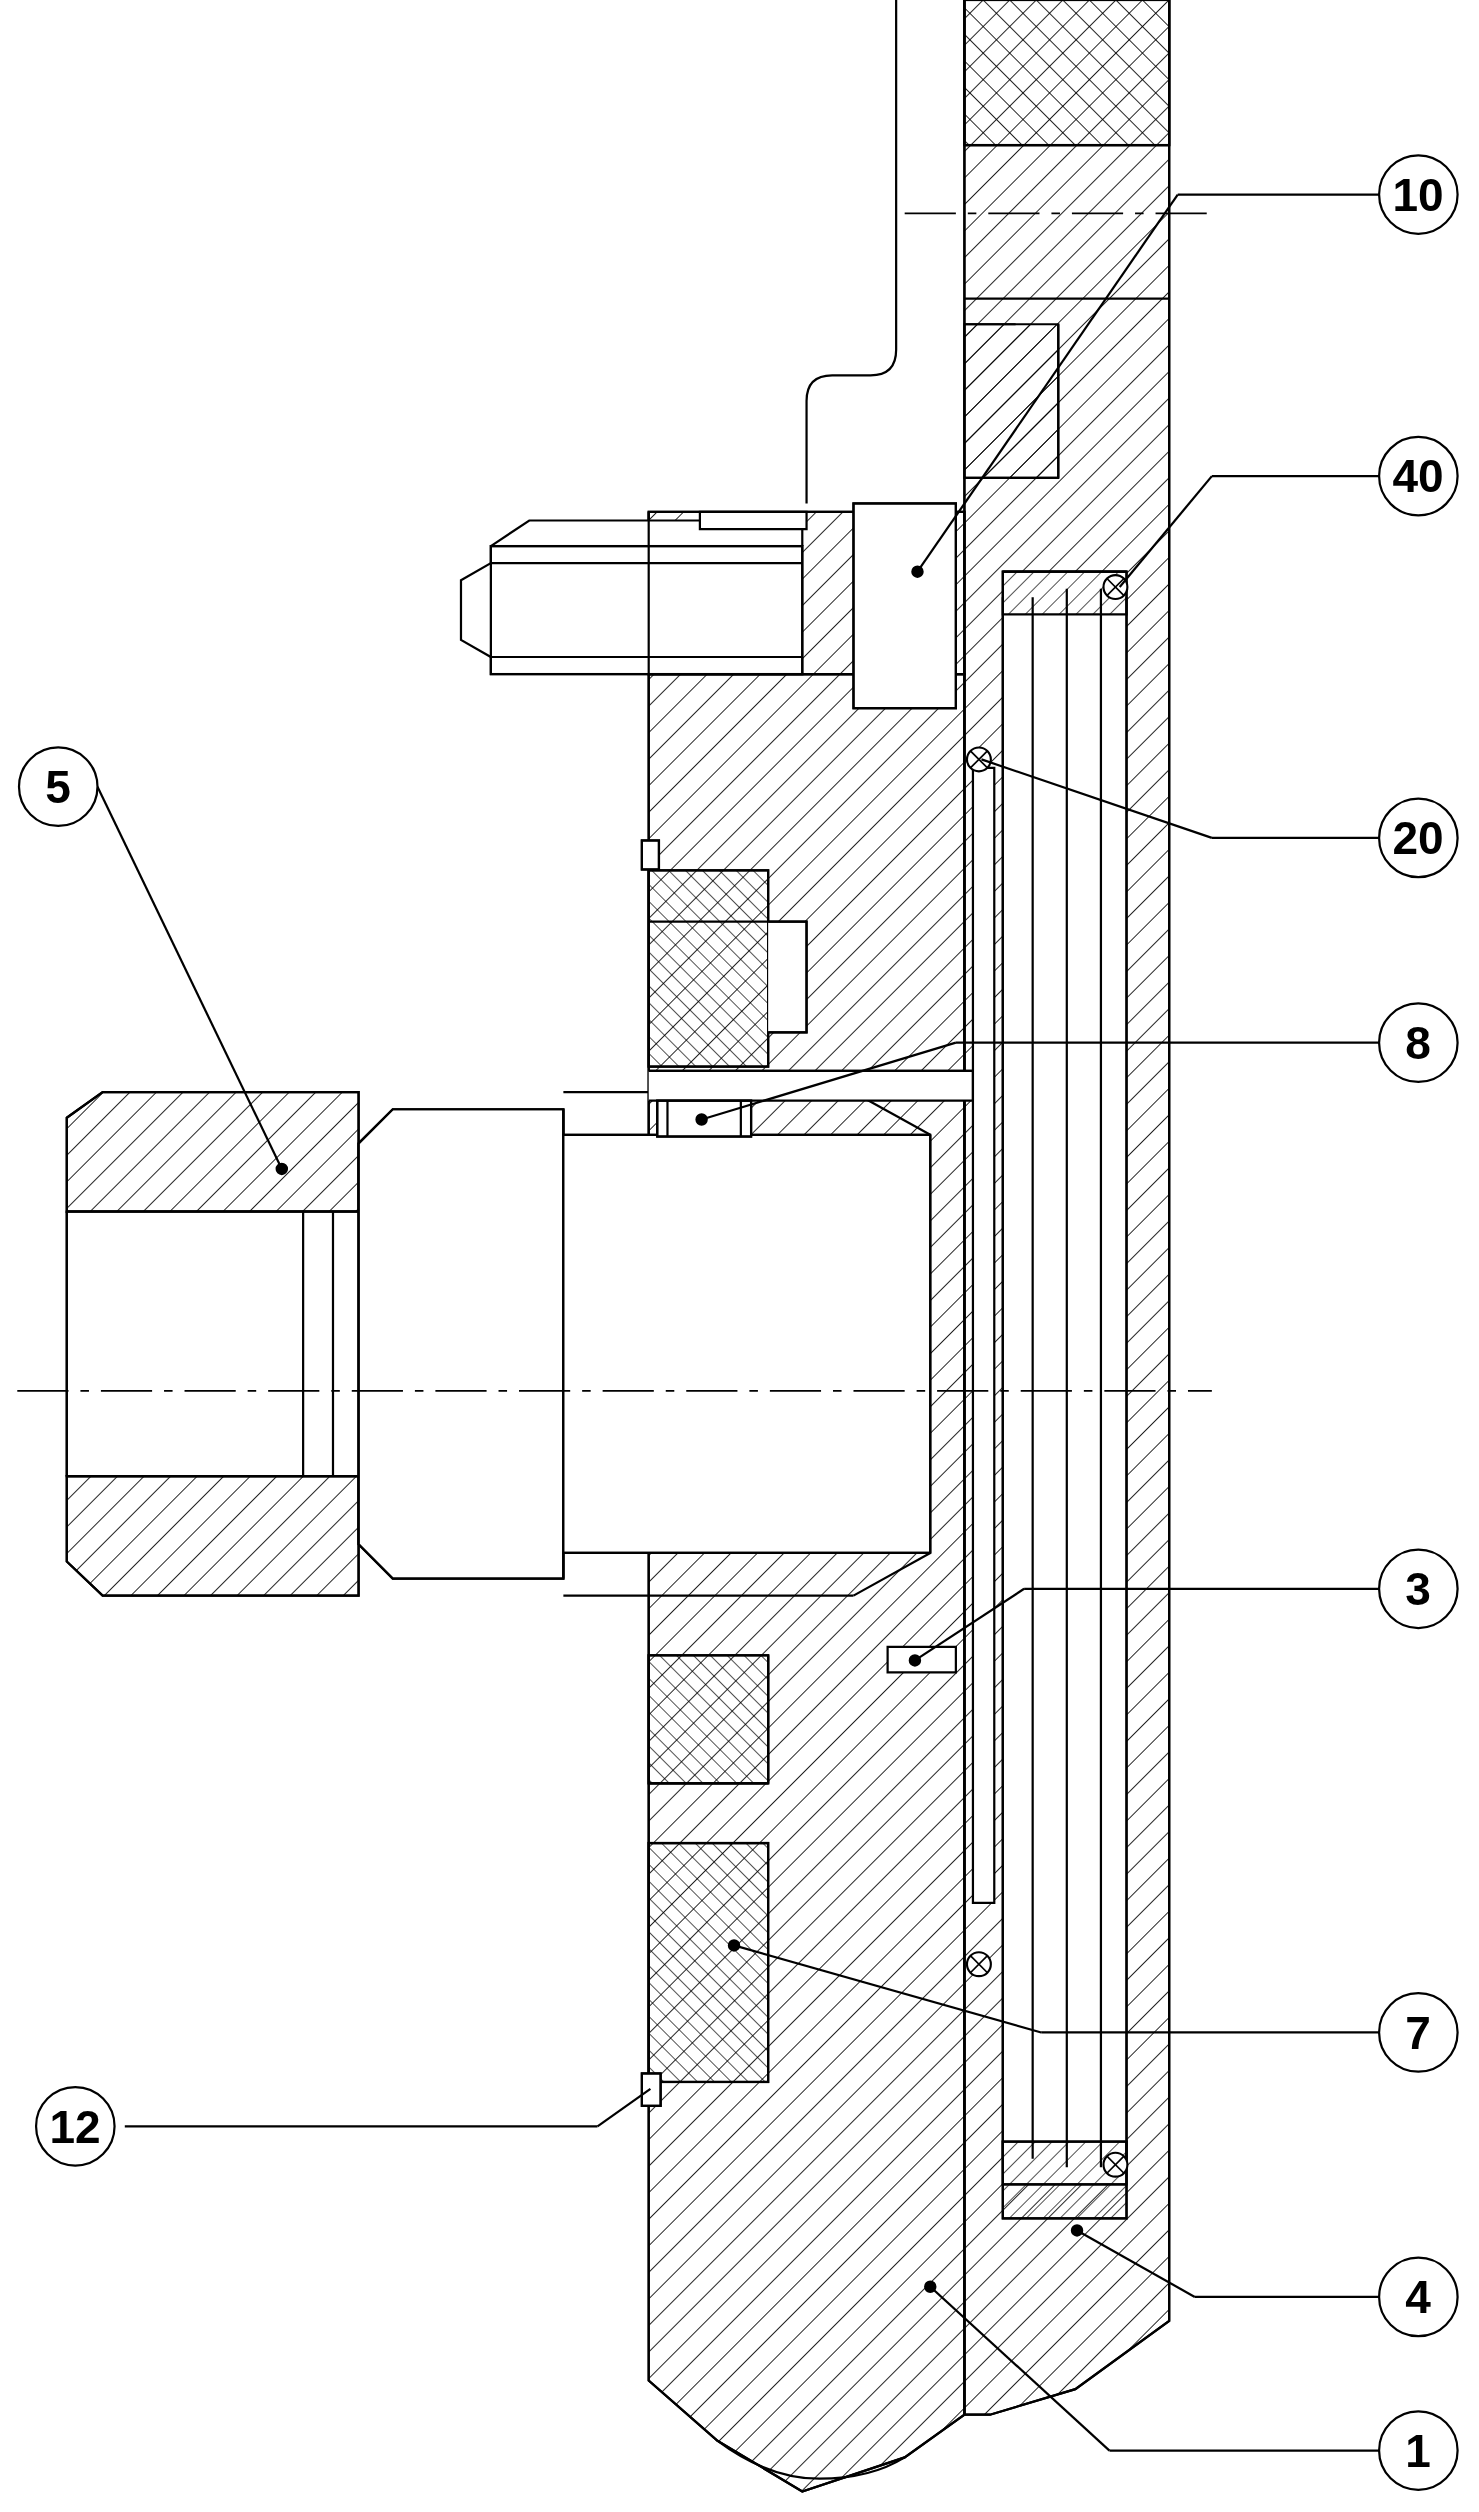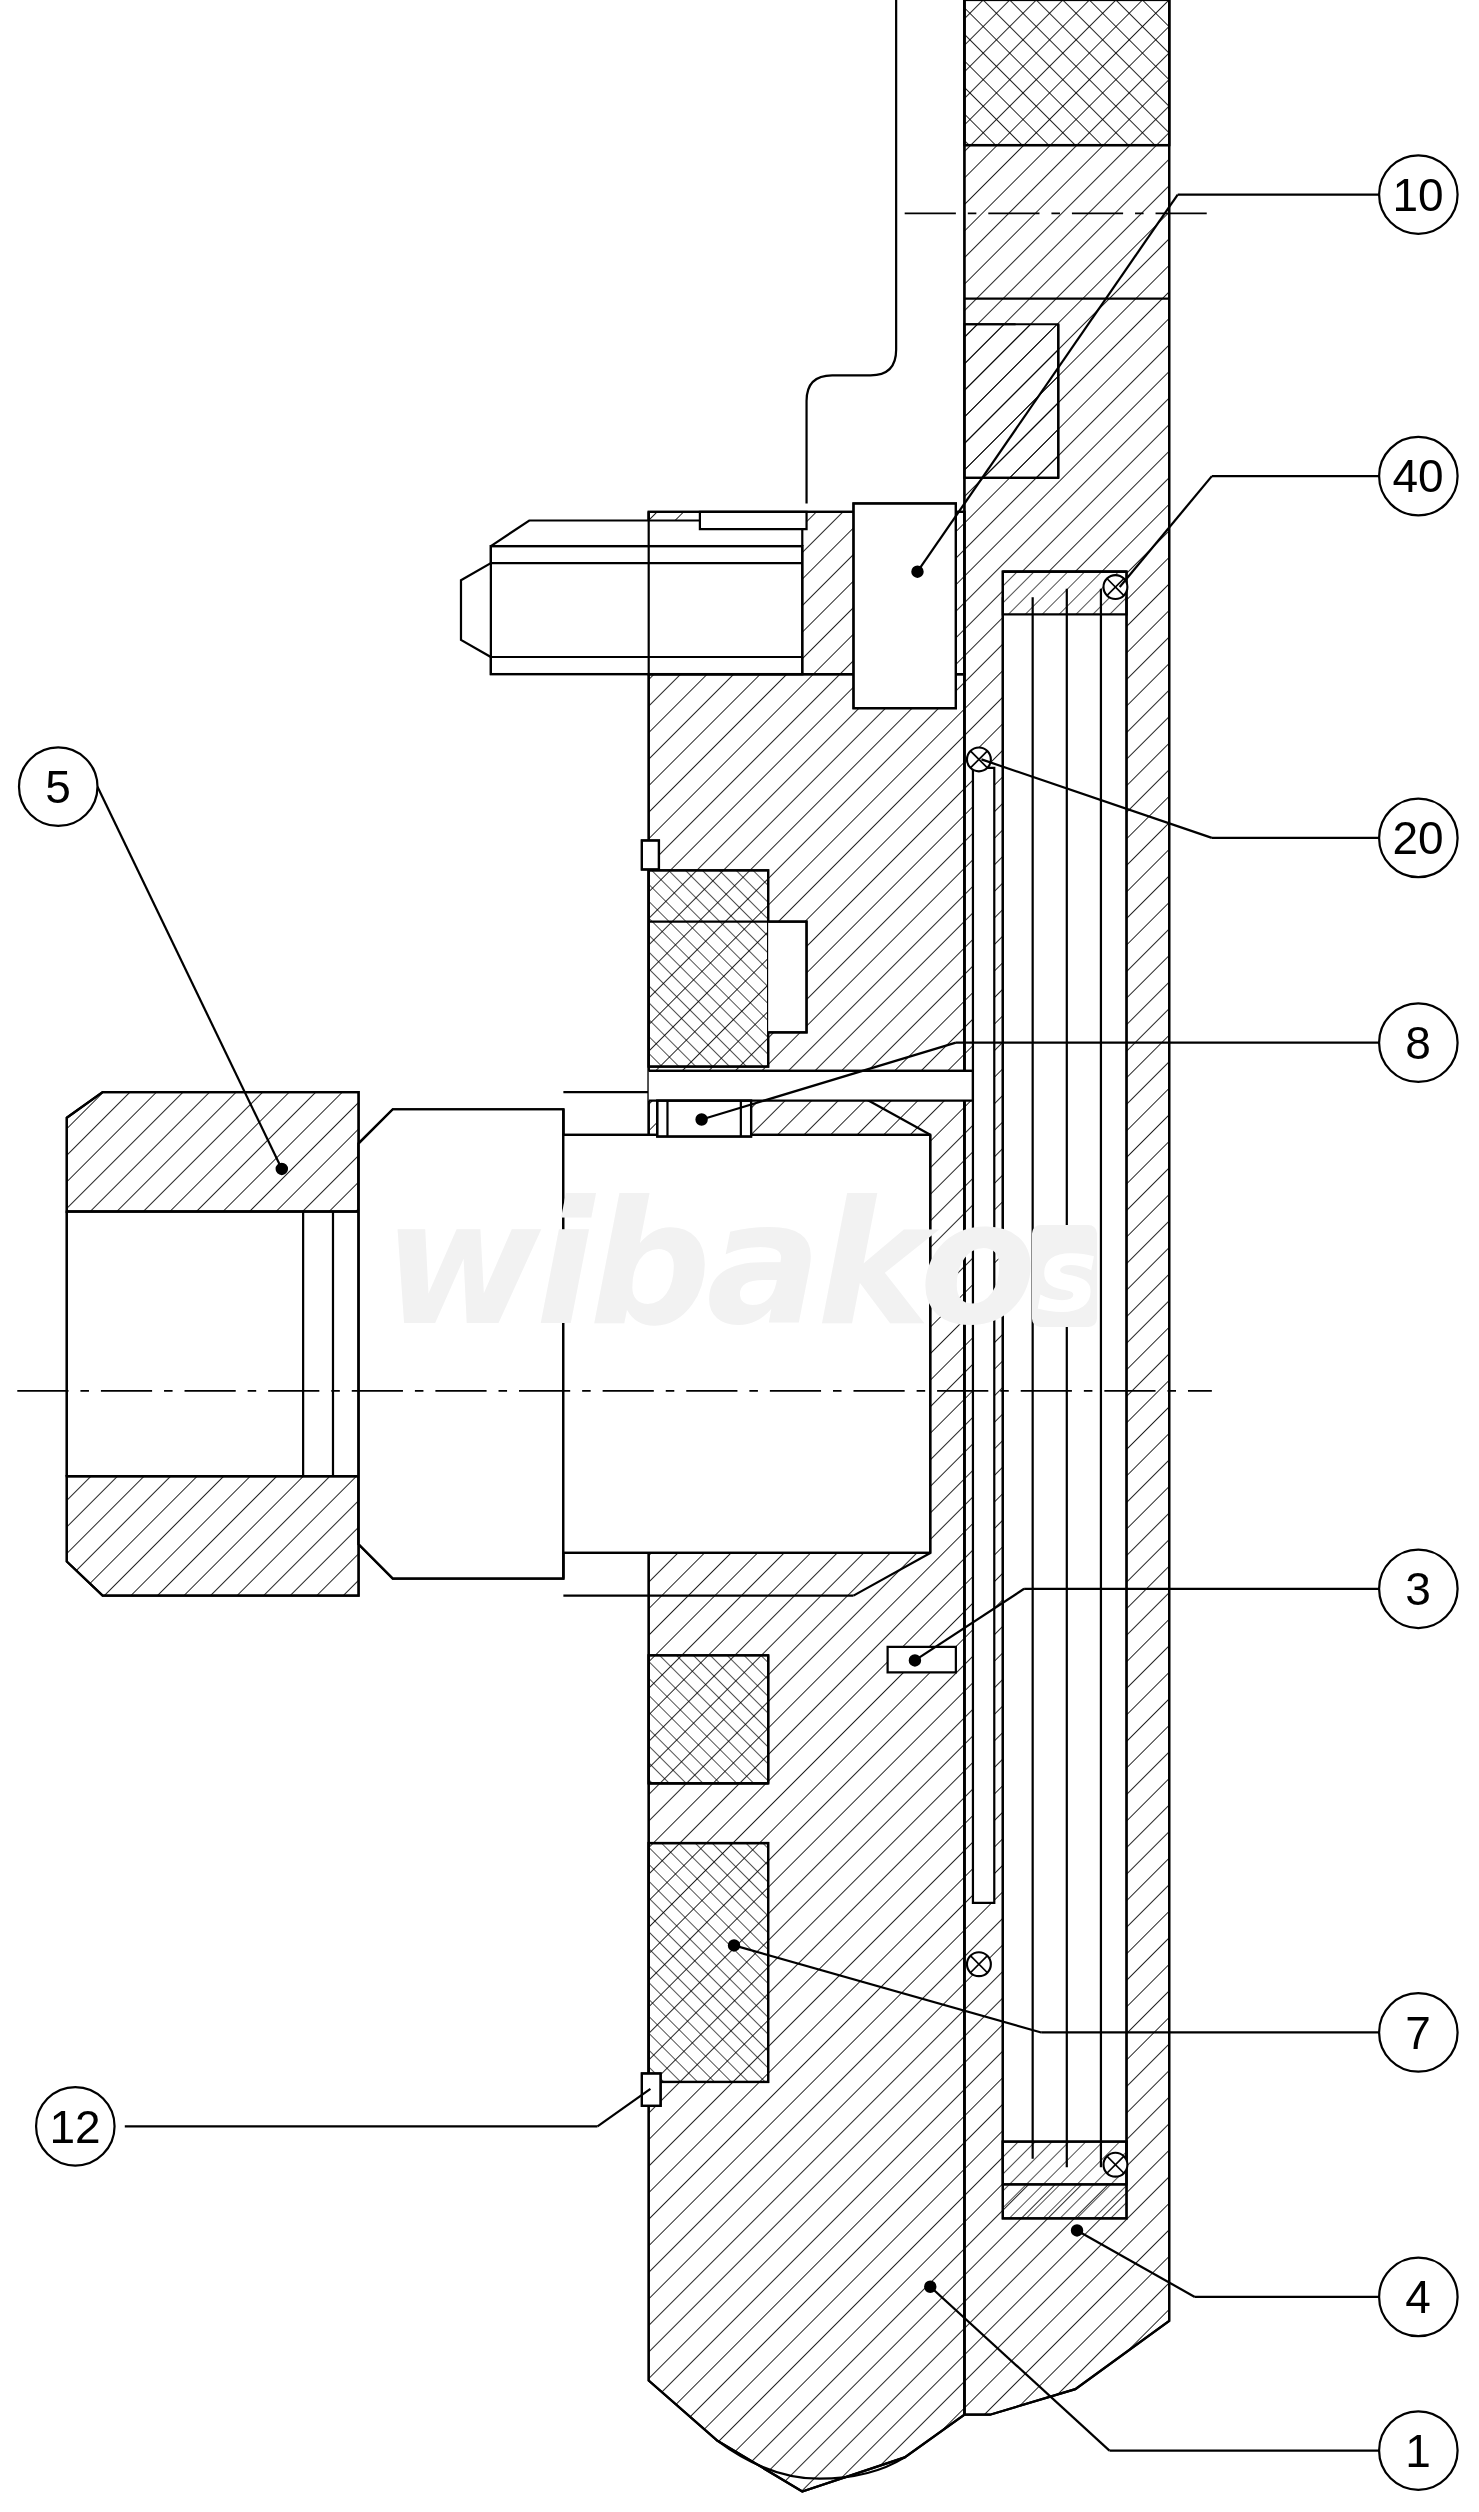--- a/index.html
+++ b/index.html
@@ -50,20 +50,21 @@
     border-radius: 8.5px;
   }
   .balloon-label {
     position: absolute;
     font-family: "Liberation Sans", sans-serif;
     font-size: 46px;
     color: #000000;
     transform: translate(-50%, -50%);
     white-space: nowrap;
     pointer-events: none;
+    font-weight: bold;
   }
 </style>
 </head>
 <body>
 
 <div id="sheet">
 
   <svg id="drawing-svg" viewBox="0 0 1734 2944">
     <defs>
       <pattern id="hatchR" width="22" height="22" patternTransform="rotate(45)" patternUnits="userSpaceOnUse">
@@ -256,23 +257,20 @@
       <circle cx="68" cy="922" r="46"></circle>
       <circle cx="1662" cy="1222" r="46"></circle>
       <circle cx="1662" cy="1862" r="46"></circle>
       <circle cx="1662" cy="2382" r="46"></circle>
       <circle cx="88" cy="2492" r="46"></circle>
       <circle cx="1662" cy="2692" r="46"></circle>
       <circle cx="1662" cy="2872" r="46"></circle>
     </g>
   </svg>
 
-  <div class="wm">
-    <span>wibako</span><span class="wm-box">s</span>
-  </div>
 
   <div class="balloon-label" style="left:1418px; top:195px;">10</div>
   <div class="balloon-label" style="left:1418px; top:476px;">40</div>
   <div class="balloon-label" style="left:1418px; top:838px;">20</div>
   <div class="balloon-label" style="left:58px;   top:787px;">5</div>
   <div class="balloon-label" style="left:1418px; top:1043px;">8</div>
   <div class="balloon-label" style="left:1418px; top:1589px;">3</div>
   <div class="balloon-label" style="left:1418px; top:2033px;">7</div>
   <div class="balloon-label" style="left:75px;   top:2127px;">12</div>
   <div class="balloon-label" style="left:1418px; top:2297px;">4</div>

